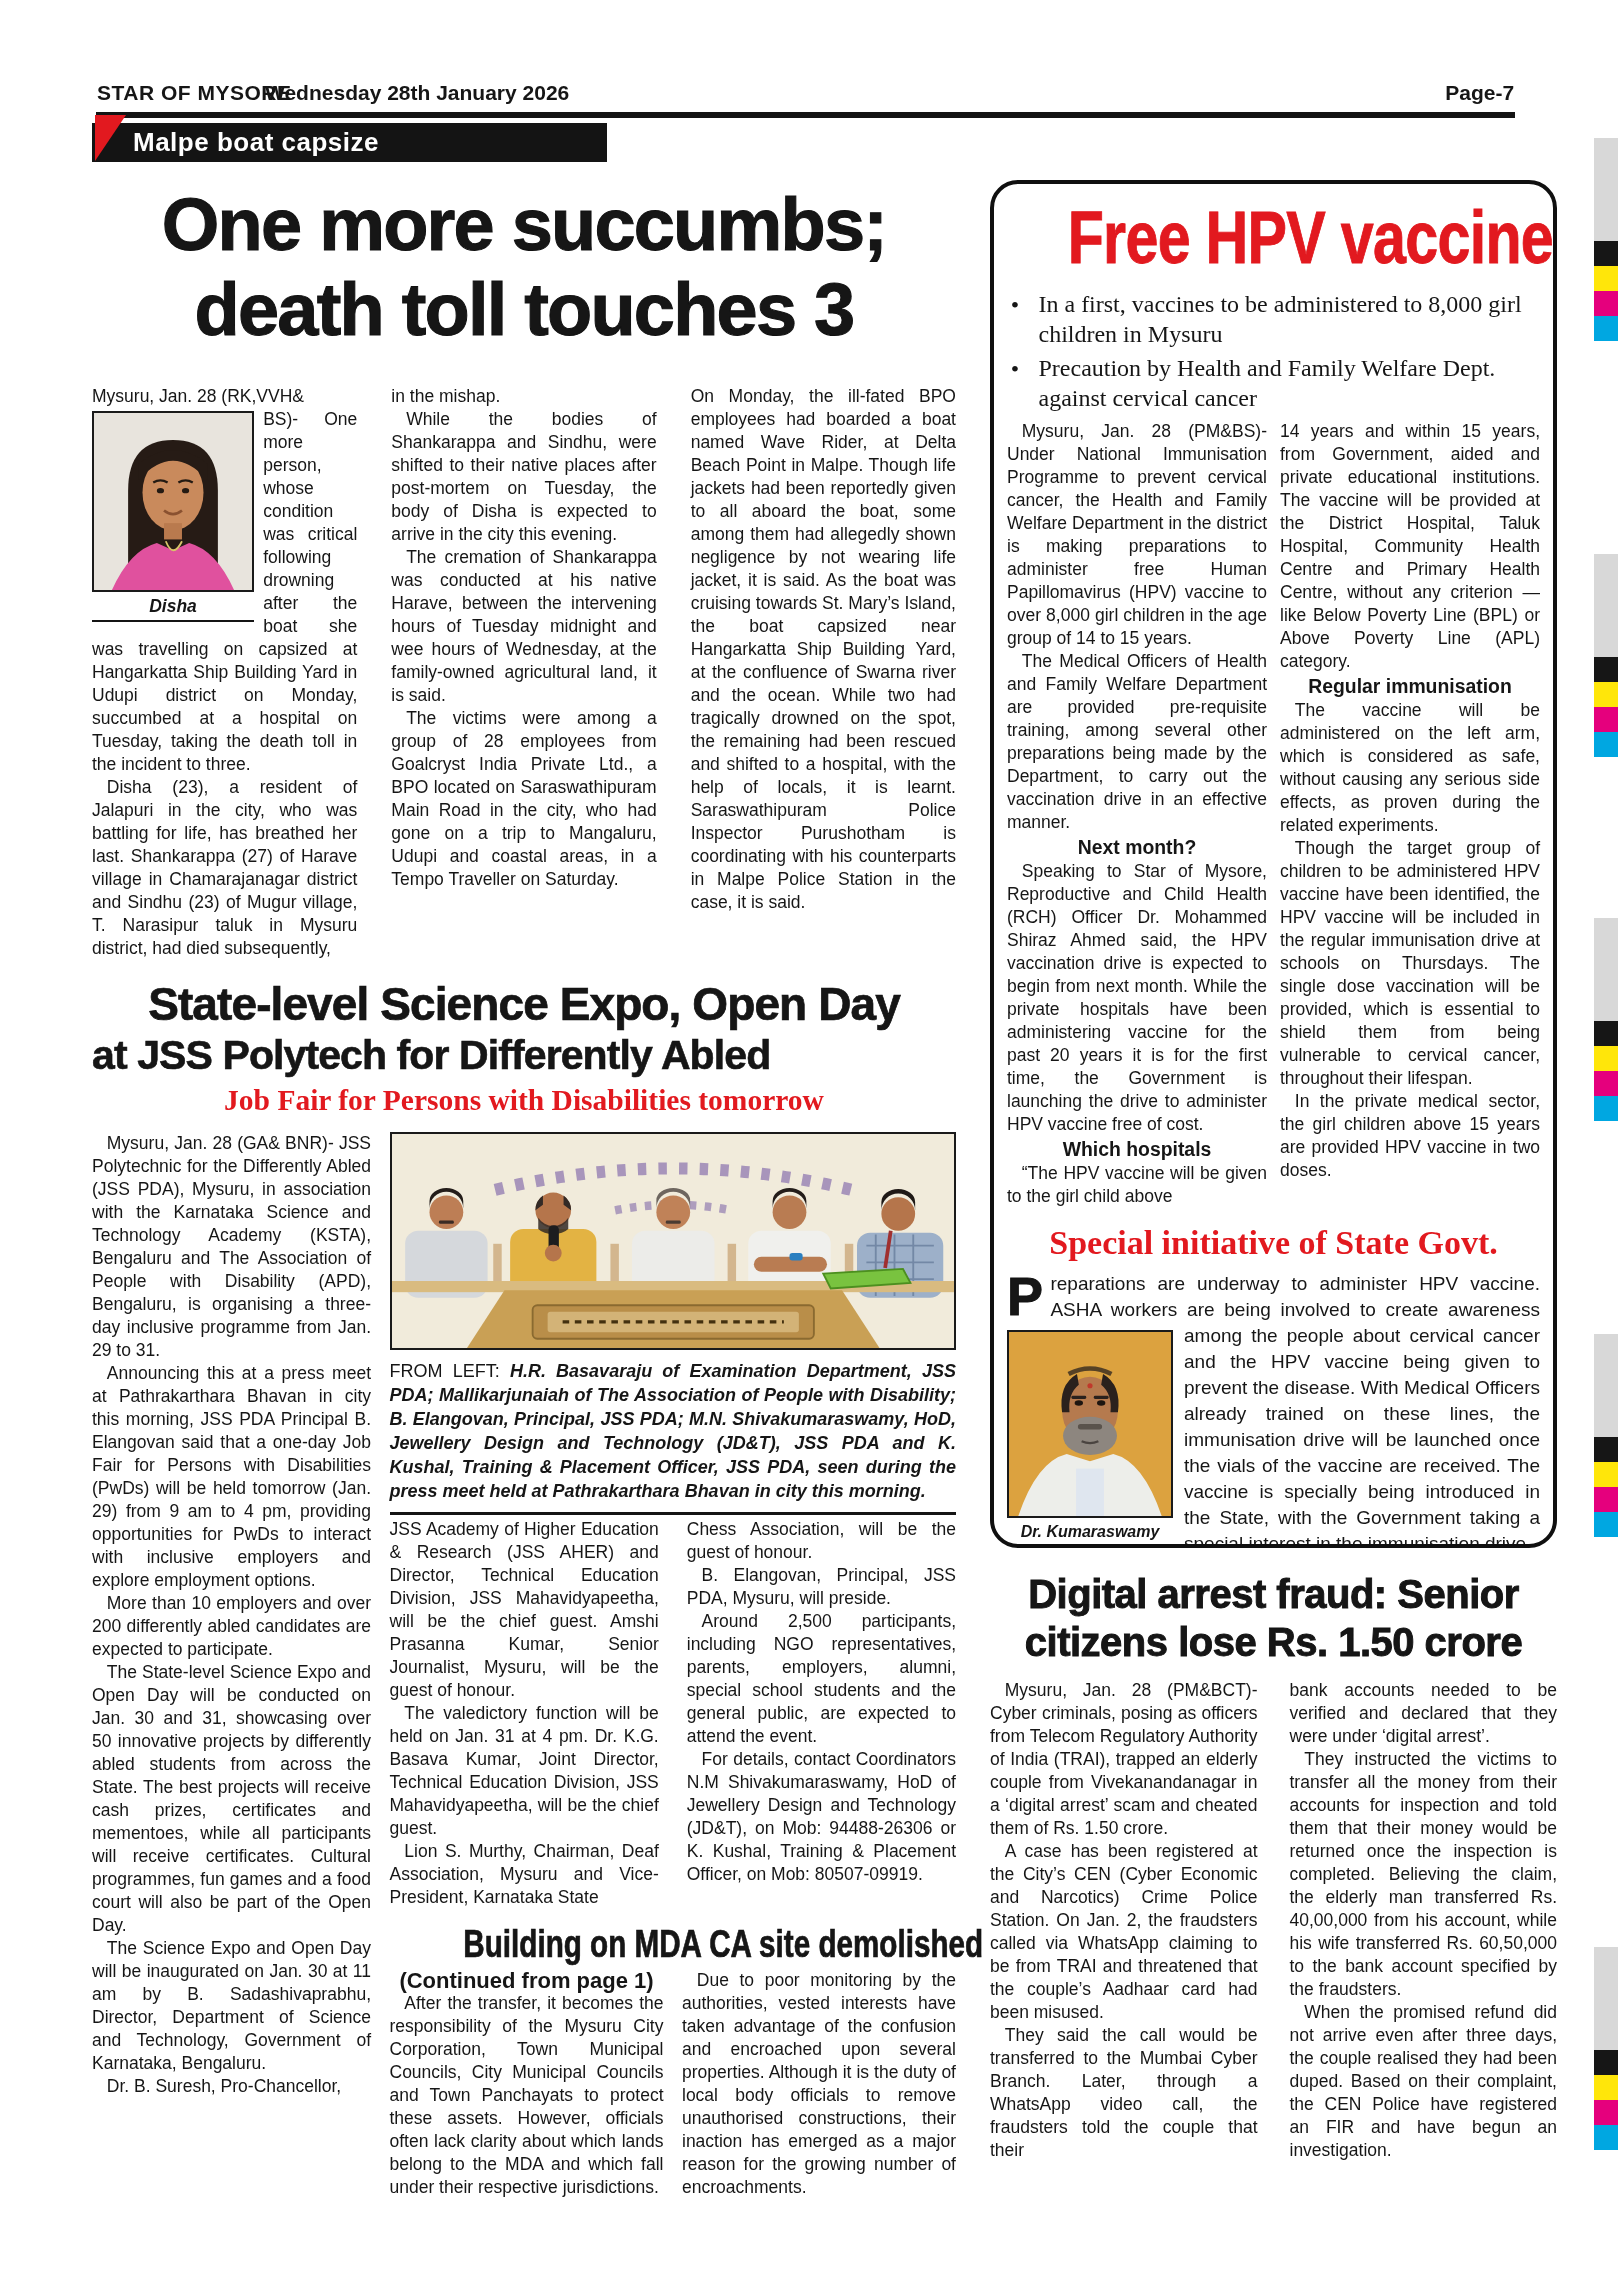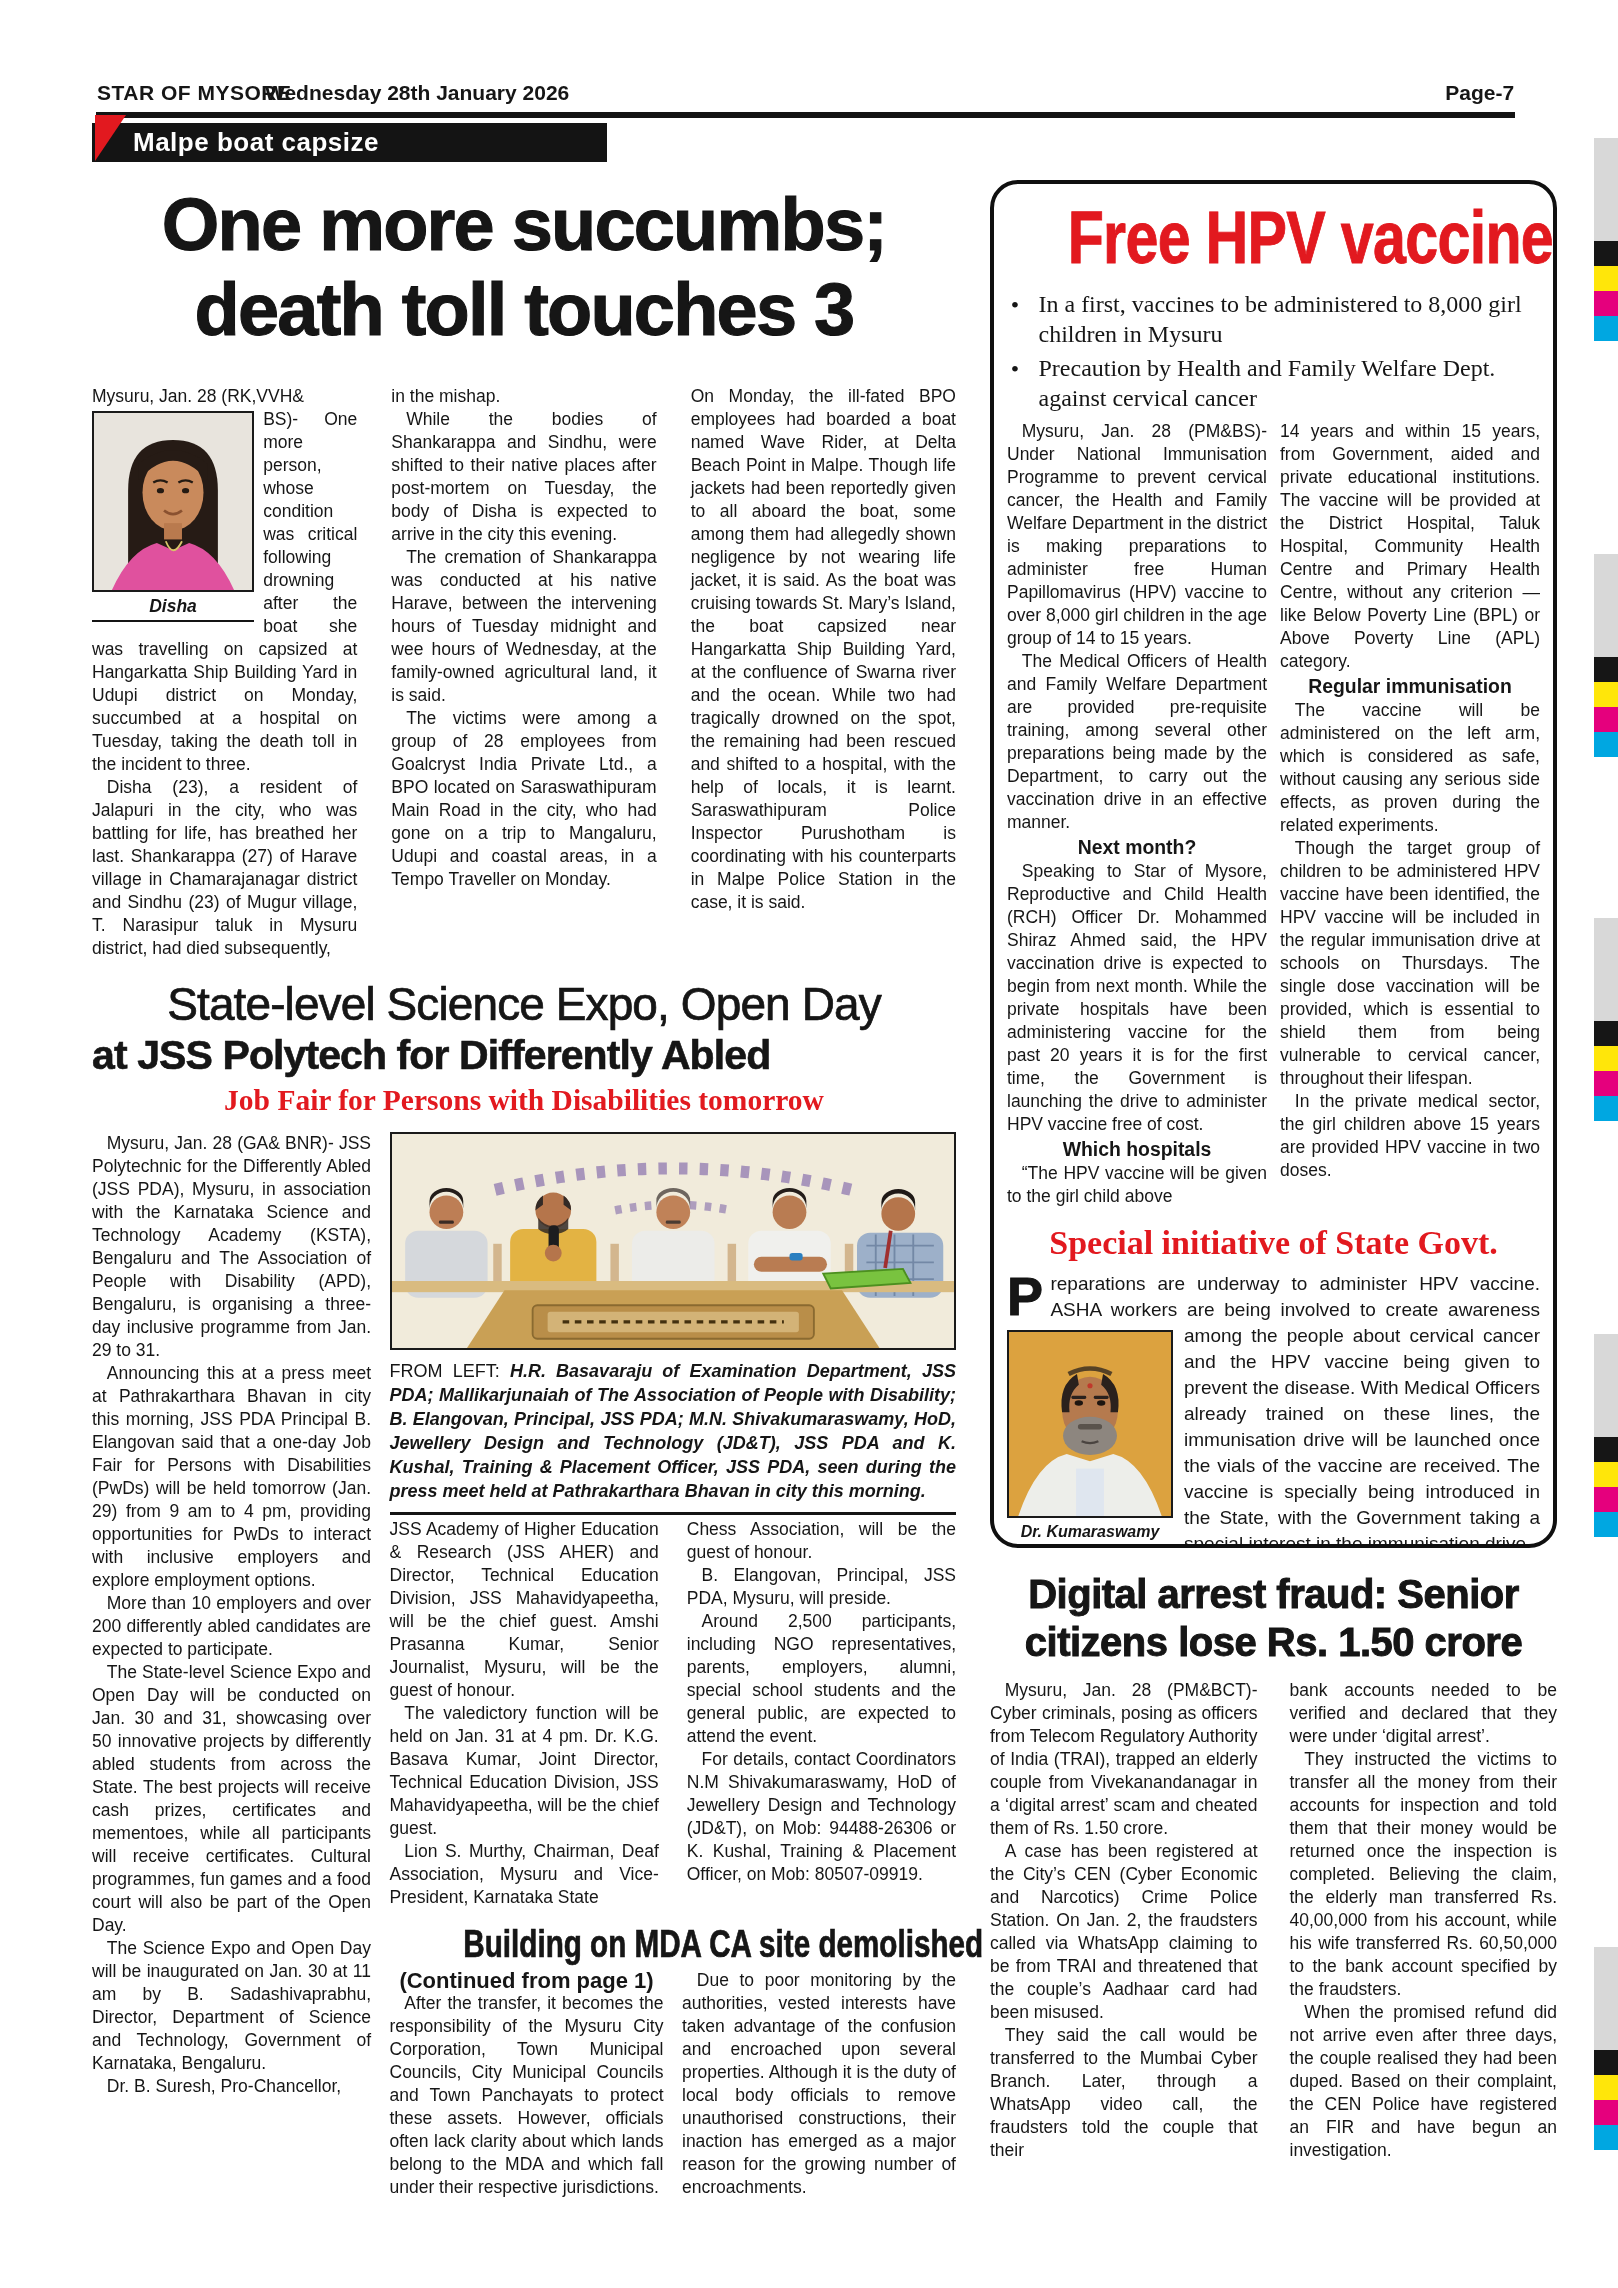--- a/index.html
+++ b/index.html
@@ -34,21 +34,21 @@
   .subhead{font-weight:bold;text-align:center;font-size:19.4px;line-height:24px;text-indent:0;margin:0.9px 0}
 
   
   figure.smallphoto{float:left;width:162px;margin:2.8px 9.2px 1.8px 0}
   figure.smallphoto .ph{border:2.8px solid #1a1a1a;background:#ddd;overflow:hidden}
   figure.smallphoto .ph svg{display:block;width:100%;height:100%}
   .figcap{font-style:italic;font-weight:bold;text-align:center;font-size:17.5px;line-height:22px;padding:2.8px 0 3.7px;border-bottom:2.8px solid #141414}
 
   
   .expo{margin-top:16.6px}
-  .expo-h1{text-align:center;font-weight:normal;font-size:46px;line-height:54px;letter-spacing:-0.9px;-webkit-text-stroke:0.7px #111}
+  .expo-h1{text-align:center;font-weight:bold;font-size:46px;line-height:54px;letter-spacing:-0.9px;-webkit-text-stroke:0.7px #111}
   .expo-h2{text-align:left;font-weight:bold;font-size:41px;line-height:48px;letter-spacing:-0.9px;-webkit-text-stroke:0.6px #111}
   .expo-red{text-align:center;font-family:"Liberation Serif","DejaVu Serif",serif;font-weight:bold;font-size:29.5px;line-height:37px;color:var(--red,#e2191f);margin-top:3.7px}
   .expo-body{display:flex;gap:18.5px;margin-top:13px}
   .expo-c1{width:279px;flex:none}
   .expo-right{flex:1;min-width:0}
   .pressphoto{border:2.8px solid #1a1a1a;height:218px;background:#f1ebdb}
   .pressphoto svg{display:block;width:100%;height:100%}
   .caption{margin-top:9.2px;font-size:18px;line-height:24px;text-align:justify;font-weight:bold;font-style:italic;border-bottom:3.7px solid #141414;padding-bottom:8.3px}
   .caption .lbl{font-style:normal;font-weight:normal}
   .jss-cols{display:flex;gap:28px;margin-top:3px}
@@ -135,21 +135,21 @@
             </div>
             <figcaption class="figcap">Disha</figcaption>
           </figure>
           <p class="body noindent">BS)- One more person, whose condition was critical following drowning after the boat she was travelling on capsized at Hangarkatta Ship Building Yard in Udupi district on Monday, succumbed at a hospital on Tuesday, taking the death toll in the incident to three.</p>
           <p class="body">Disha (23), a resident of Jalapuri in the city, who was battling for life, has breathed her last. Shankarappa (27) of Harave village in Chamarajanagar district and Sindhu (23) of Mugur village, T. Narasipur taluk in Mysuru district, had died subsequently,</p>
         </div>
         <div class="col">
           <p class="body noindent">in the mishap.</p>
           <p class="body">While the bodies of Shankarappa and Sindhu, were shifted to their native places after post-mortem on Tuesday, the body of Disha is expected to arrive in the city this evening.</p>
           <p class="body">The cremation of Shankarappa was conducted at his native Harave, between the intervening hours of Tuesday midnight and wee hours of Wednesday, at the family-owned agricultural land, it is said.</p>
-          <p class="body">The victims were among a group of 28 employees from Goalcryst India Private Ltd., a BPO located on Saraswathipuram Main Road in the city, who had gone on a trip to Mangaluru, Udupi and coastal areas, in a Tempo Traveller on Monday.</p>
+          <p class="body">The victims were among a group of 28 employees from Goalcryst India Private Ltd., a BPO located on Saraswathipuram Main Road in the city, who had gone on a trip to Mangaluru, Udupi and coastal areas, in a Tempo Traveller on Saturday.</p>
         </div>
         <div class="col">
           <p class="body noindent">On Monday, the ill-fated BPO employees had boarded a boat named Wave Rider, at Delta Beach Point in Malpe. Though life jackets had been reportedly given to all aboard the boat, some among them had allegedly shown negligence by not wearing life jacket, it is said. As the boat was cruising towards St. Mary’s Island, the boat capsized near Hangarkatta Ship Building Yard, at the confluence of Swarna river and the ocean. While two had tragically drowned on the spot, the remaining had been rescued and shifted to a hospital, with the help of locals, it is learnt. Saraswathipuram Police Inspector Purushotham is coordinating with his counterparts in Malpe Police Station in the case, it is said.</p>
         </div>
       </div>
     </section>
 
     <section class="expo">
       <h2 class="expo-h1">State-level Science Expo, Open Day</h2>
       <h2 class="expo-h2">at JSS Polytech for Differently Abled</h2>

